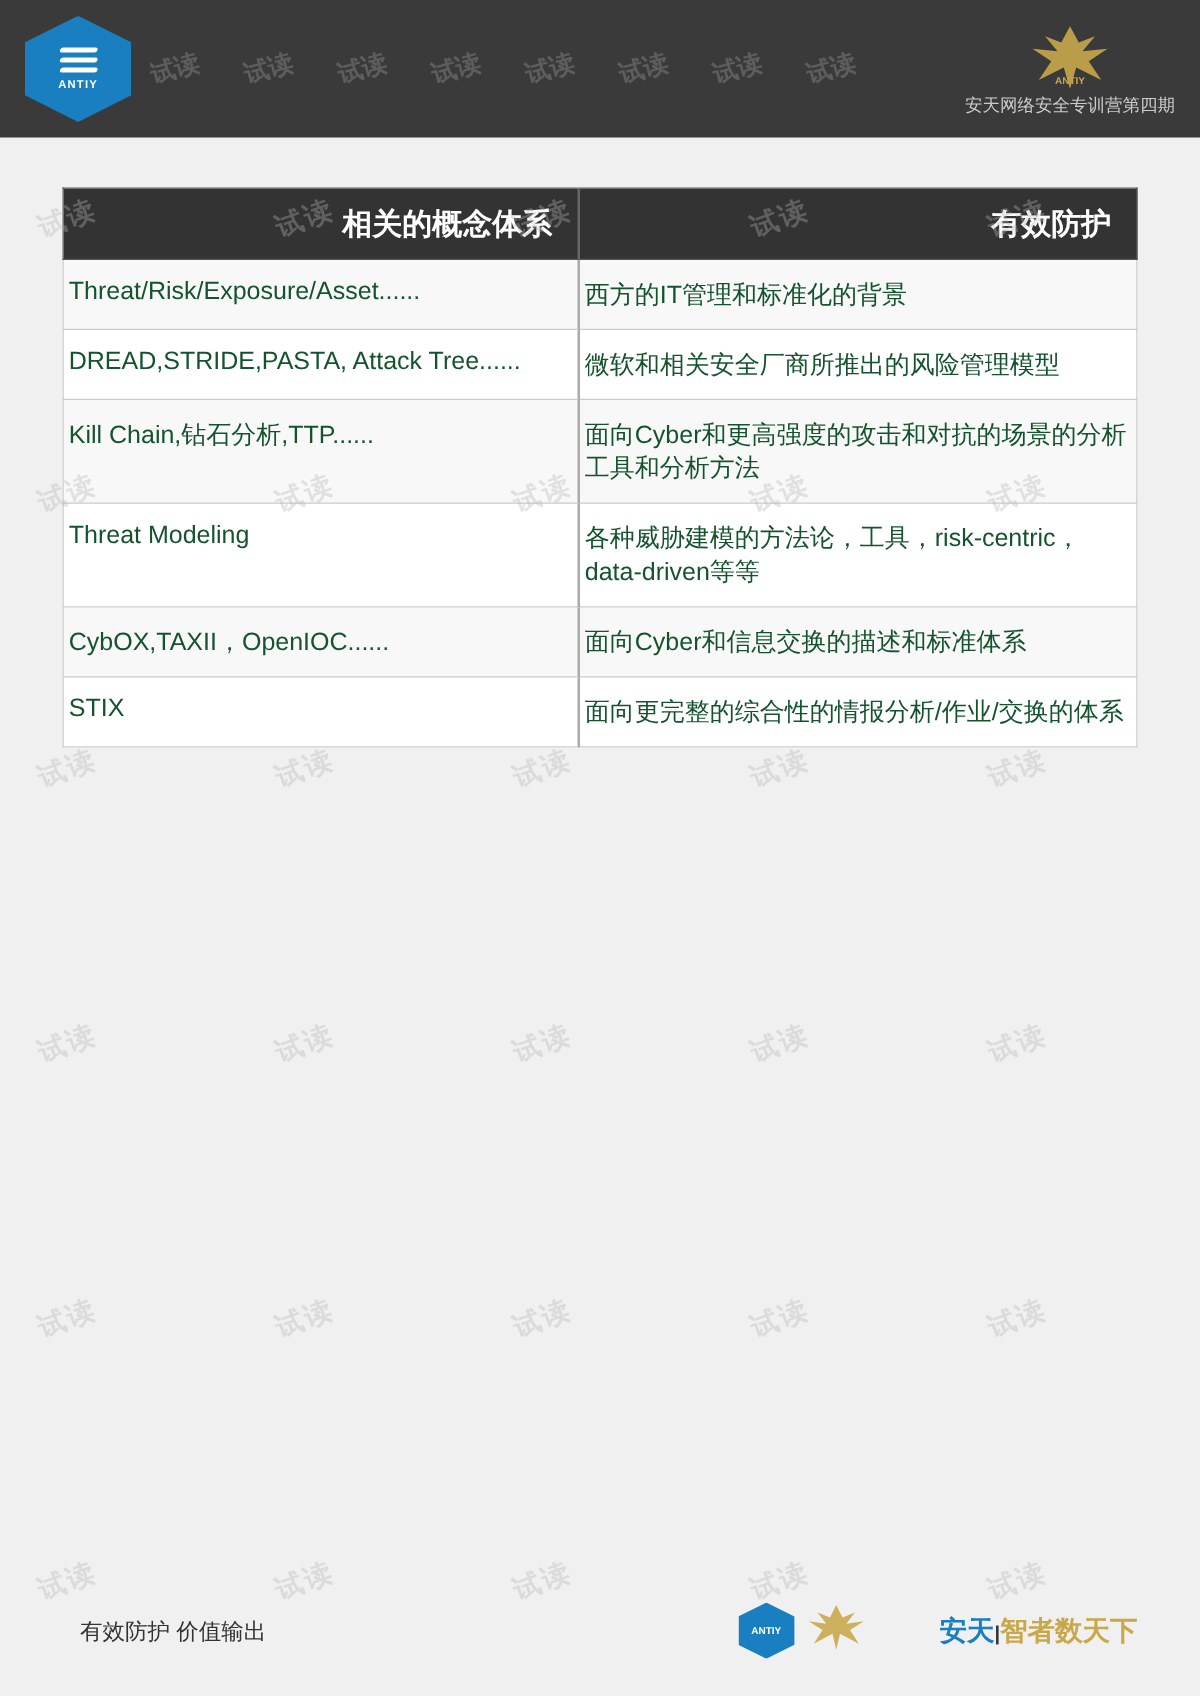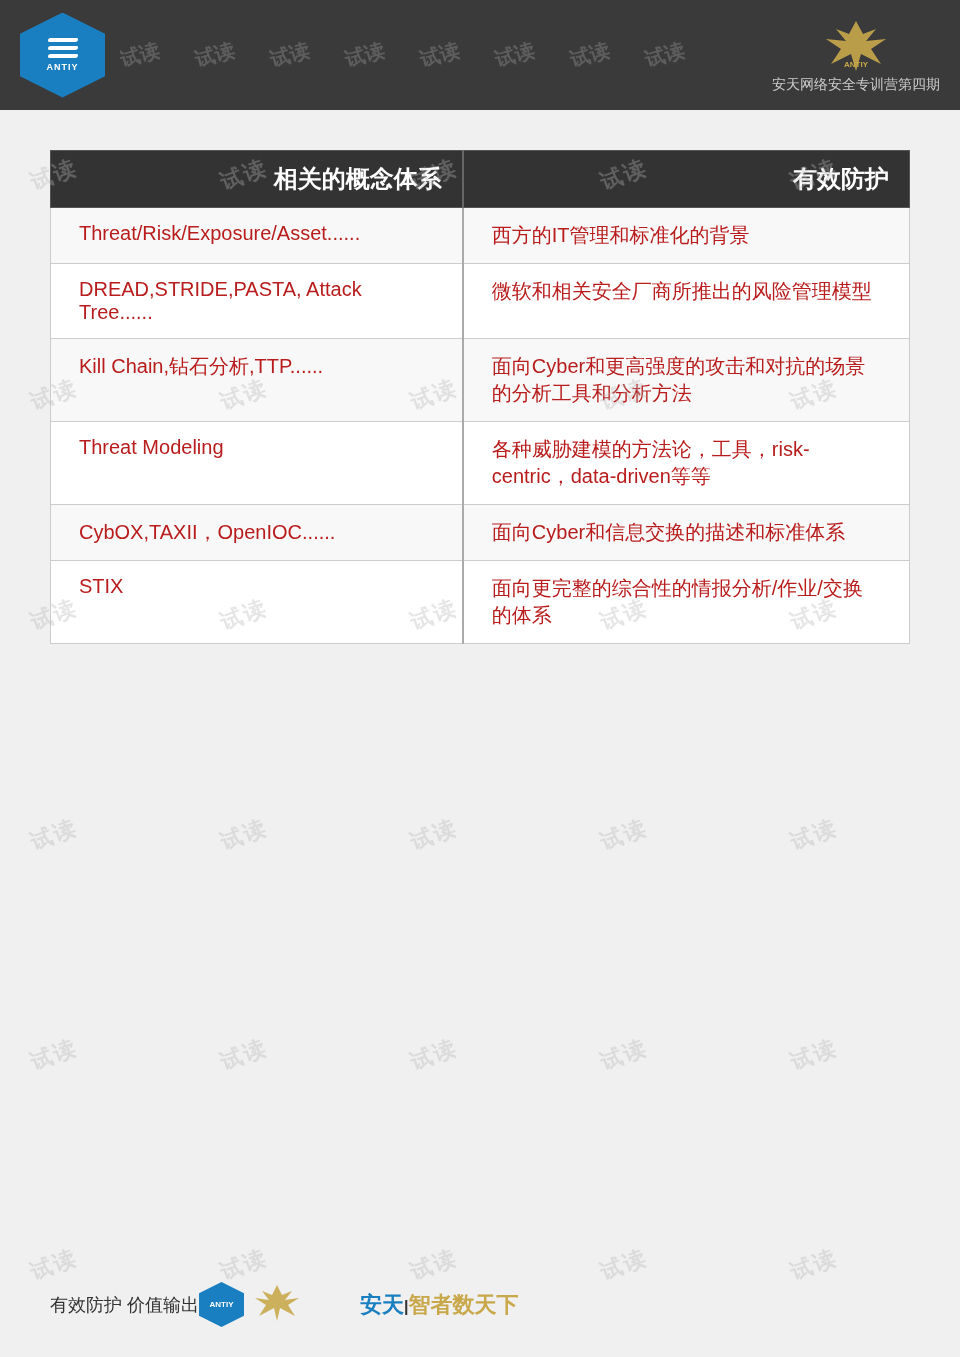--- a/index.html
+++ b/index.html
@@ -120,45 +120,45 @@
       font-weight: bold;
       padding: 12px 20px;
       text-align: right;
       border: 1px solid #555;
     }
     .concept-table th:first-child {
       width: 48%;
       border-right: 2px solid #666;
     }
     .concept-table td {
-      padding: 14px 28px;
+      padding: 14px 4px;
       font-size: 20px;
-      color: #b91c1c;
+      color: #14532d;
       vertical-align: top;
       border: 1px solid #ccc;
     }
     .concept-table td:first-child {
       border-right: 2px solid #aaa;
       font-weight: 500;
     }
     .concept-table tr:nth-child(odd) td {
       background: #f8f8f8;
     }
     .concept-table tr:nth-child(even) td {
       background: #ffffff;
     }
 
     
     .footer {
       position: absolute;
       bottom: 30px;
-      left: 50px;
+      left: 64px;
       right: 50px;
       display: flex;
-      justify-content: flex-start;
+      justify-content: space-between;
       align-items: center;
     }
     .footer-text {
       font-size: 18px;
       color: #333;
       font-weight: 500;
     }
     .footer-logo {
       display: flex;
       align-items: center;

